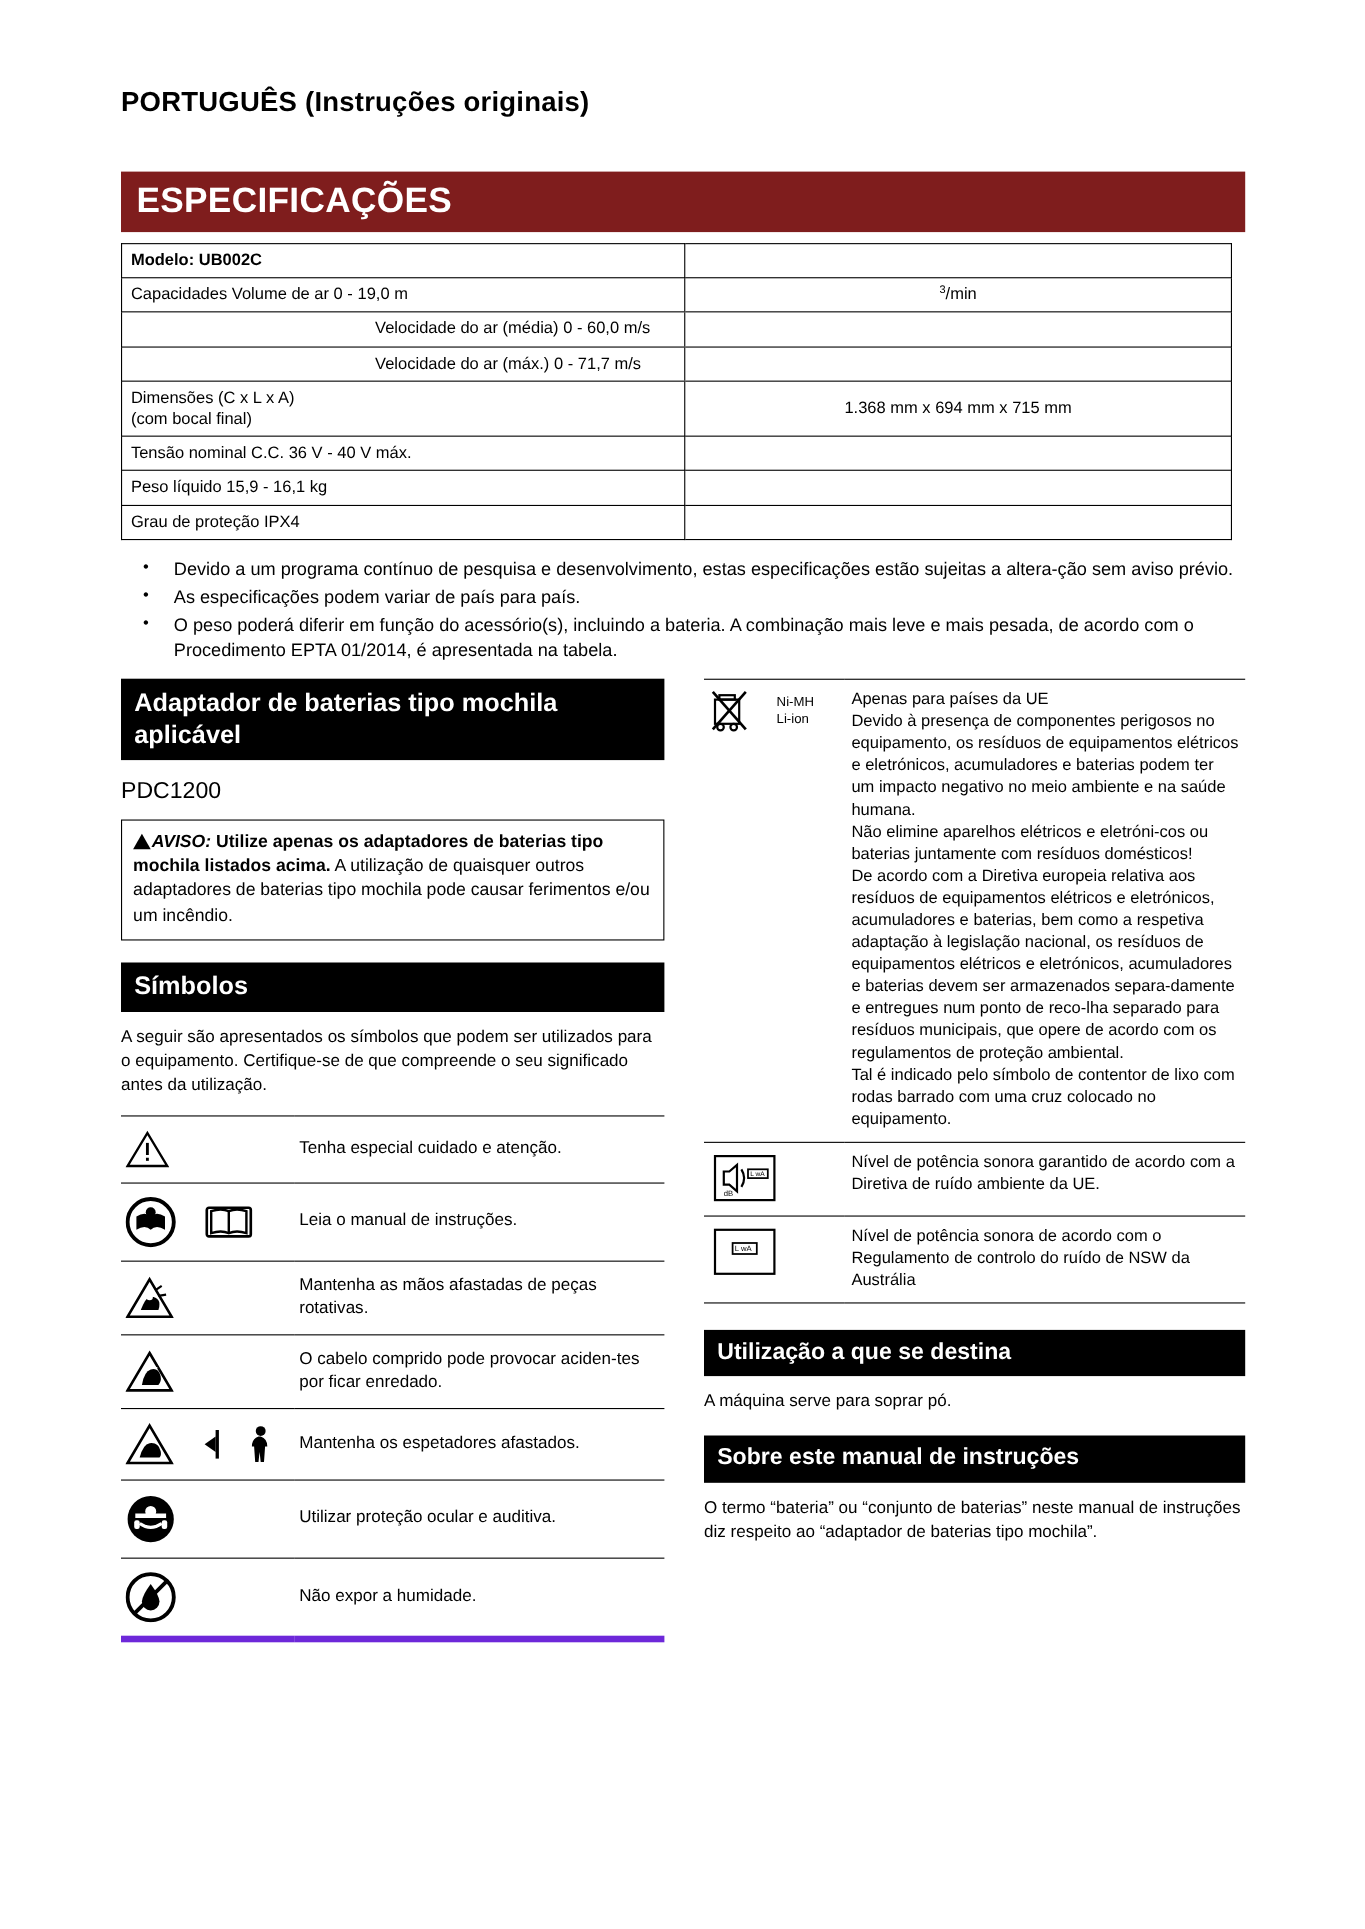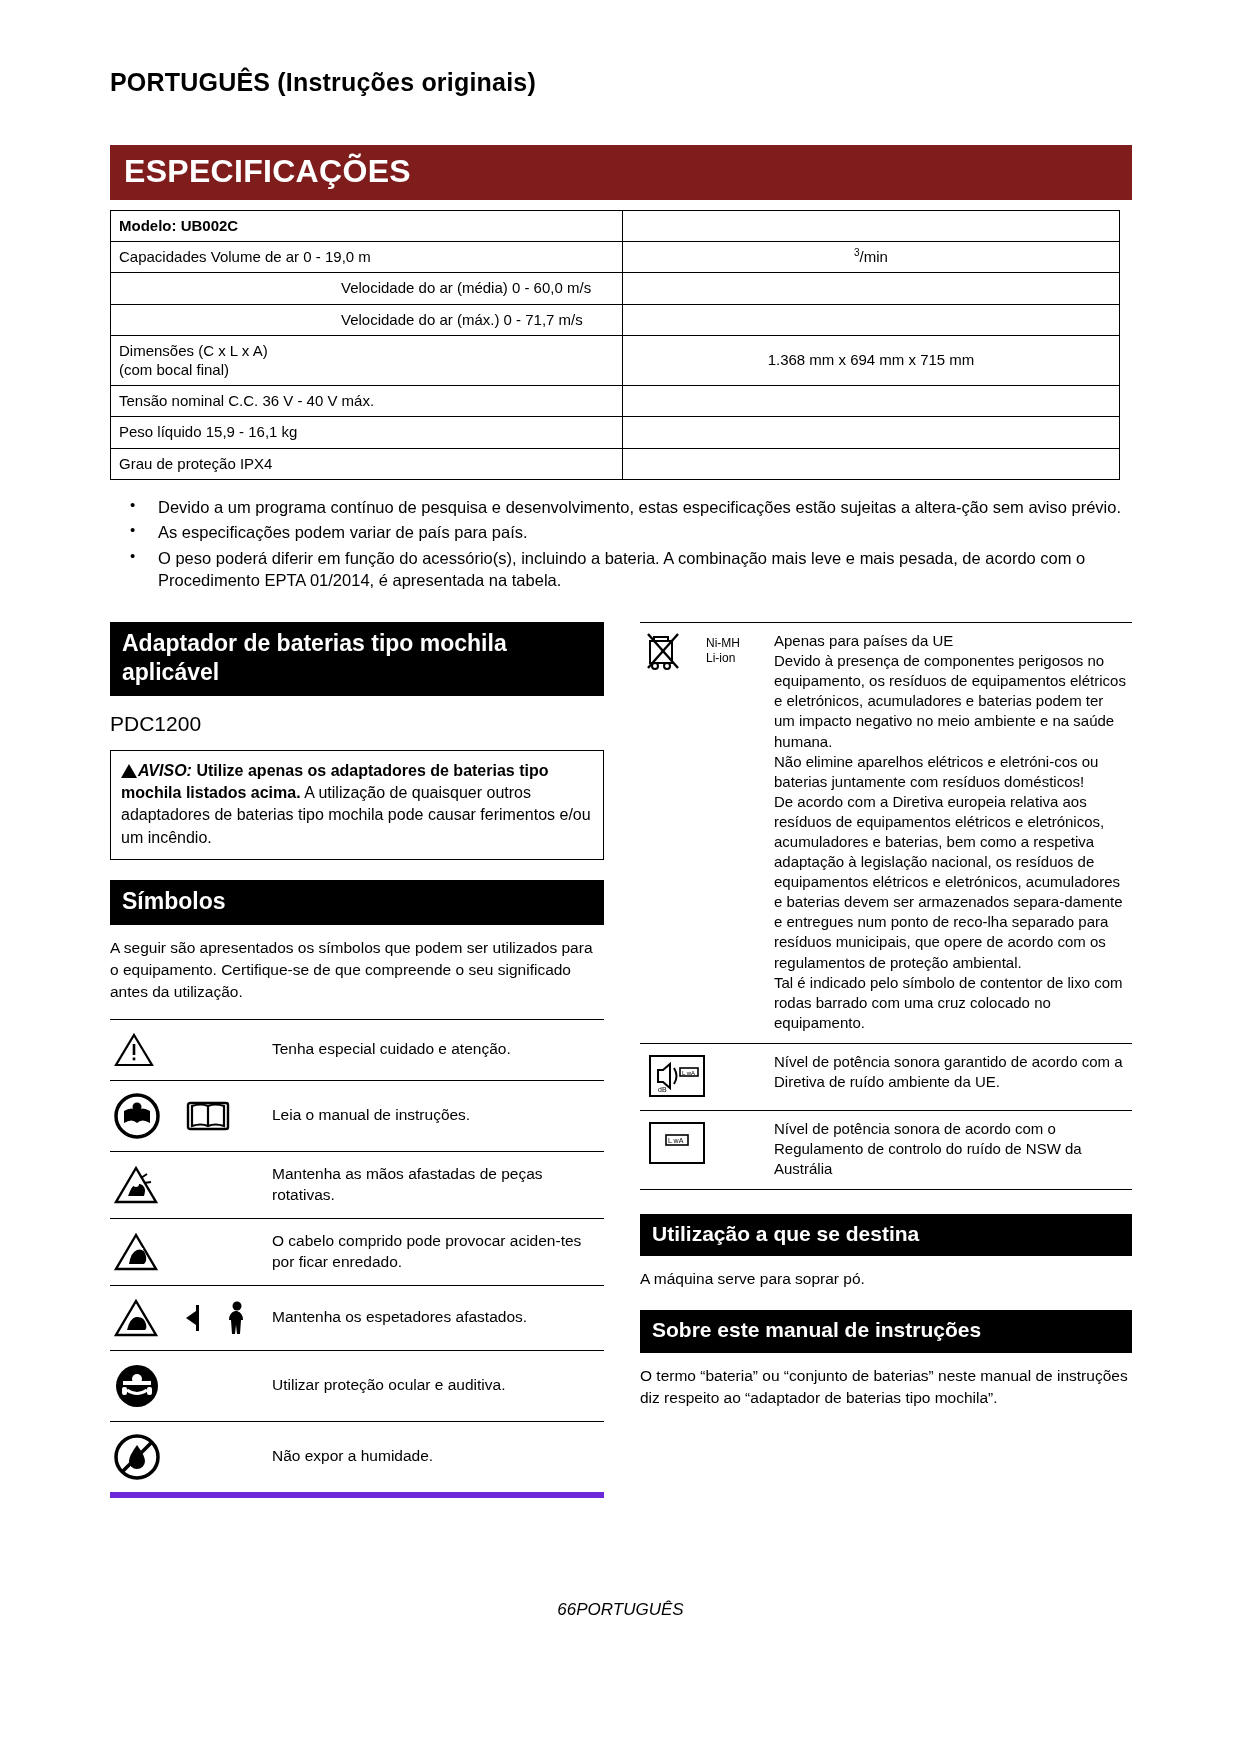--- a/index.html
+++ b/index.html
@@ -4,21 +4,21 @@
 <style>
   html, body { margin:0; padding:0; }
   body {
     width:1241px; height:1754px;
     background:#ffffff;
     font-family:"Liberation Sans", sans-serif;
     color:#000;
     position:relative;
   }
   .page { position:absolute; left:0; top:0; width:1241px; height:1754px; }
-  .content { position:absolute; left:110px; top:68px; width:1022px; }
+  .content { position:absolute; left:110px; top:79px; width:1022px; }
 
   .doc-title {
     font-size:25px; font-weight:bold; letter-spacing:0.2px;
     margin:0 0 48px 0;
   }
 
   .black-bar {
     background:#7f1d1d; color:#fff;
     font-weight:bold;
     padding:8px 14px 10px 14px;
@@ -55,21 +55,21 @@
     margin-bottom:3px;
   }
   ul.bullets li:before {
     content:"\2022";
     position:absolute; left:20px; top:-1px;
     font-size:15px;
   }
 
   
   .cols {
-    margin-top:30px;
+    margin-top:14px;
     display:flex;
     gap:36px;
   }
   .col-l { width:494px; }
   .col-r { width:492px; }
 
   .bar-col {
     background:#000; color:#fff;
     font-weight:bold; font-size:23px;
     padding:7px 12px 9px 12px;
@@ -383,14 +383,13 @@
         <div class="bar-col small" style="margin-top:24px">Utilização a que se destina</div>
         <div class="ptxt">A máquina serve para soprar pó.</div>
 
         <div class="bar-col small" style="margin-top:20px">Sobre este manual de instruções</div>
         <div class="ptxt">O termo “bateria” ou “conjunto de baterias” neste manual de instruções diz respeito ao “adaptador de baterias tipo mochila”.</div>
 
       </div>
     </div>
   </div>
 
-  <div class="footer">66PORTUGUÊS</div>
 </div>
 
 </body></html>

